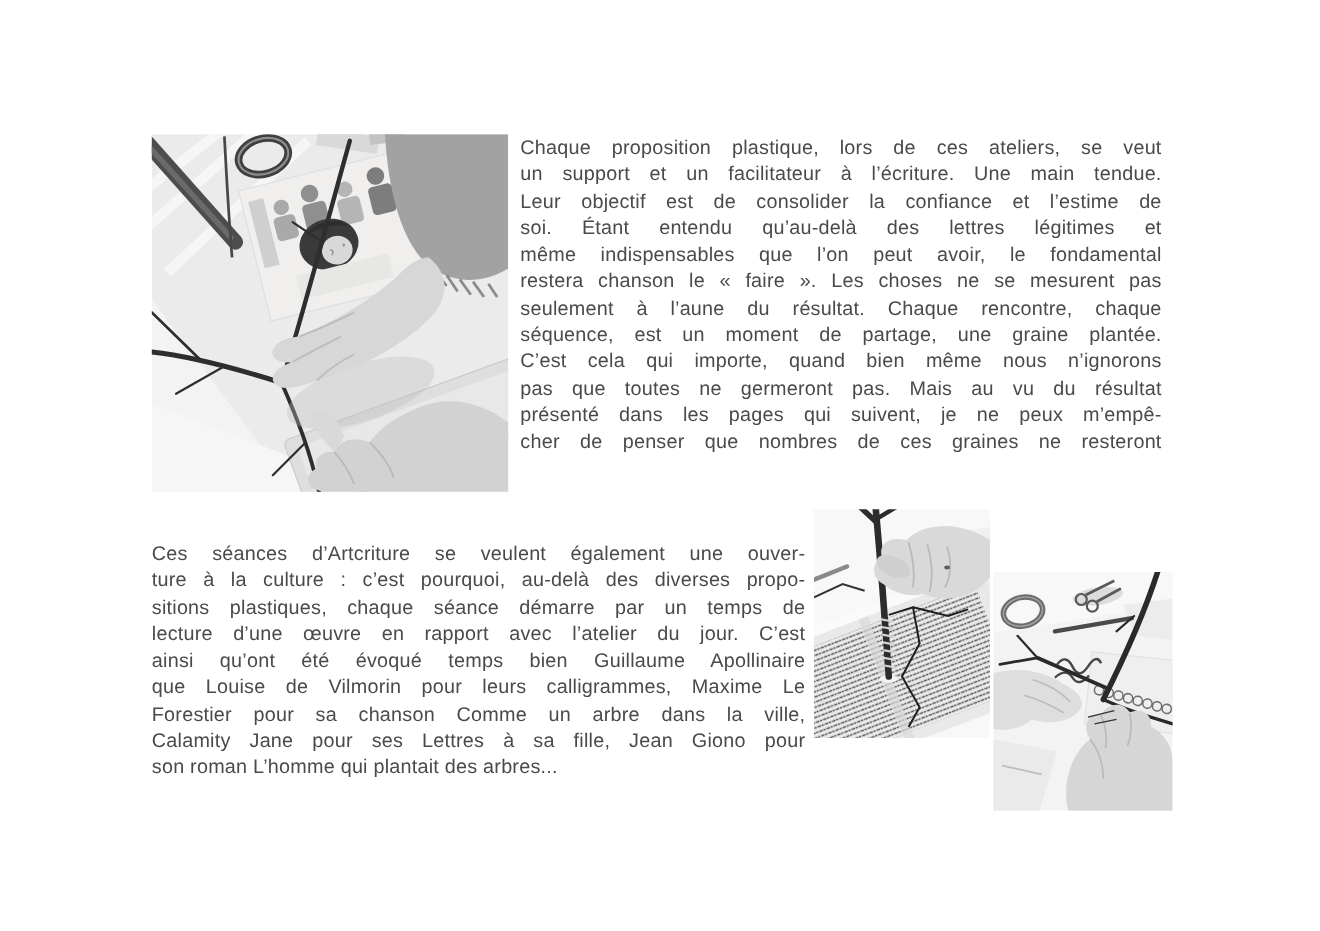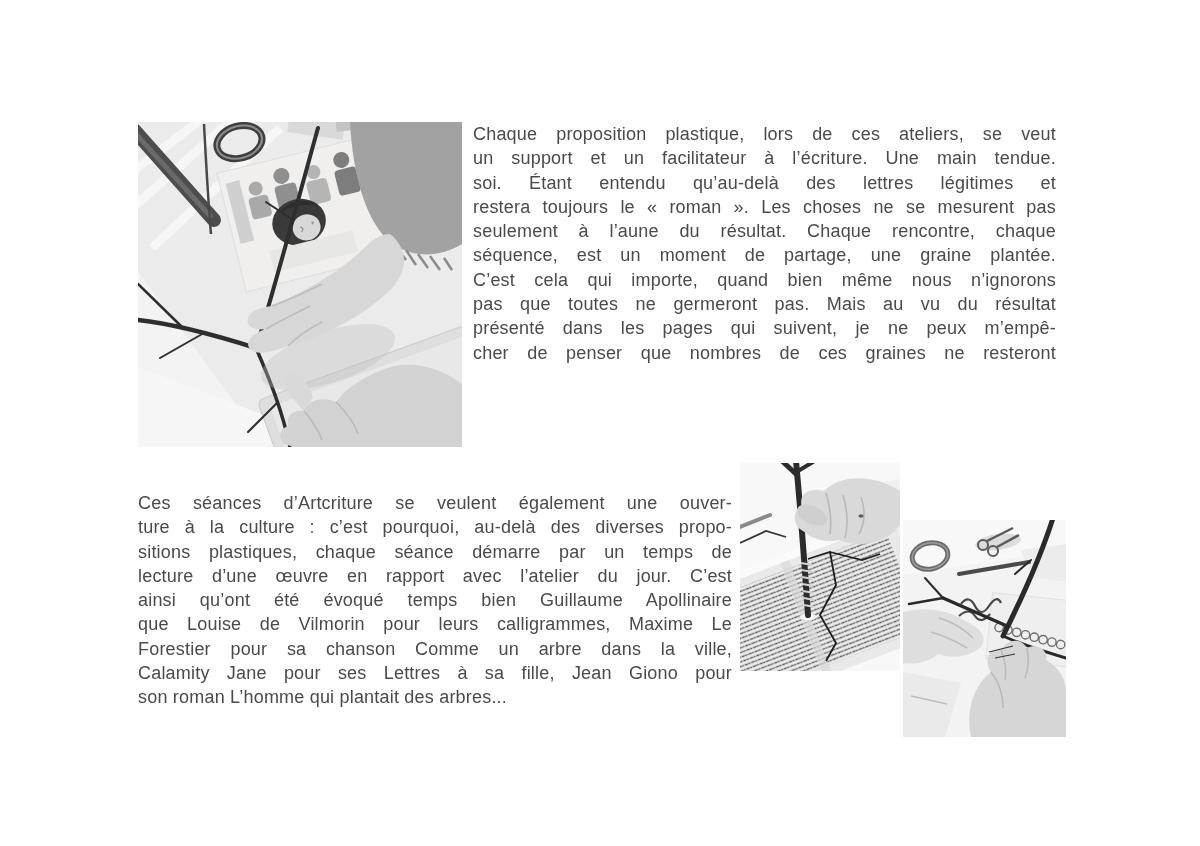--- a/index.html
+++ b/index.html
@@ -123,22 +123,24 @@
           <path d="M 198,280 C 208,290 216,300 220,312"></path>
           <path d="M 166,289 C 174,298 180,308 184,318"></path>
         </g>
       </g>
     </svg>
   </figure>
 
   <div class="para para1">
     <div class="jline">Chaque proposition plastique, lors de ces ateliers, se veut</div>
     <div class="jline">un support et un facilitateur à l’écriture. Une main tendue.</div>
+    <div class="jline">Leur objectif est de consolider la confiance et l’estime de</div>
     <div class="jline">soi. Étant entendu qu’au-delà des lettres légitimes et</div>
-    <div class="jline">restera toujours le « roman ». Les choses ne se mesurent pas</div>
+    <div class="jline">même indispensables que l’on peut avoir, le fondamental</div>
+    <div class="jline">restera chanson le « faire ». Les choses ne se mesurent pas</div>
     <div class="jline">seulement à l’aune du résultat. Chaque rencontre, chaque</div>
     <div class="jline">séquence, est un moment de partage, une graine plantée.</div>
     <div class="jline">C’est cela qui importe, quand bien même nous n’ignorons</div>
     <div class="jline">pas que toutes ne germeront pas. Mais au vu du résultat</div>
     <div class="jline">présenté dans les pages qui suivent, je ne peux m’empê-</div>
     <div class="jline">cher de penser que nombres de ces graines ne resteront</div>
   </div>
 
   <div class="para para2">
     <div class="jline">Ces séances d’Artcriture se veulent également une ouver-</div>

